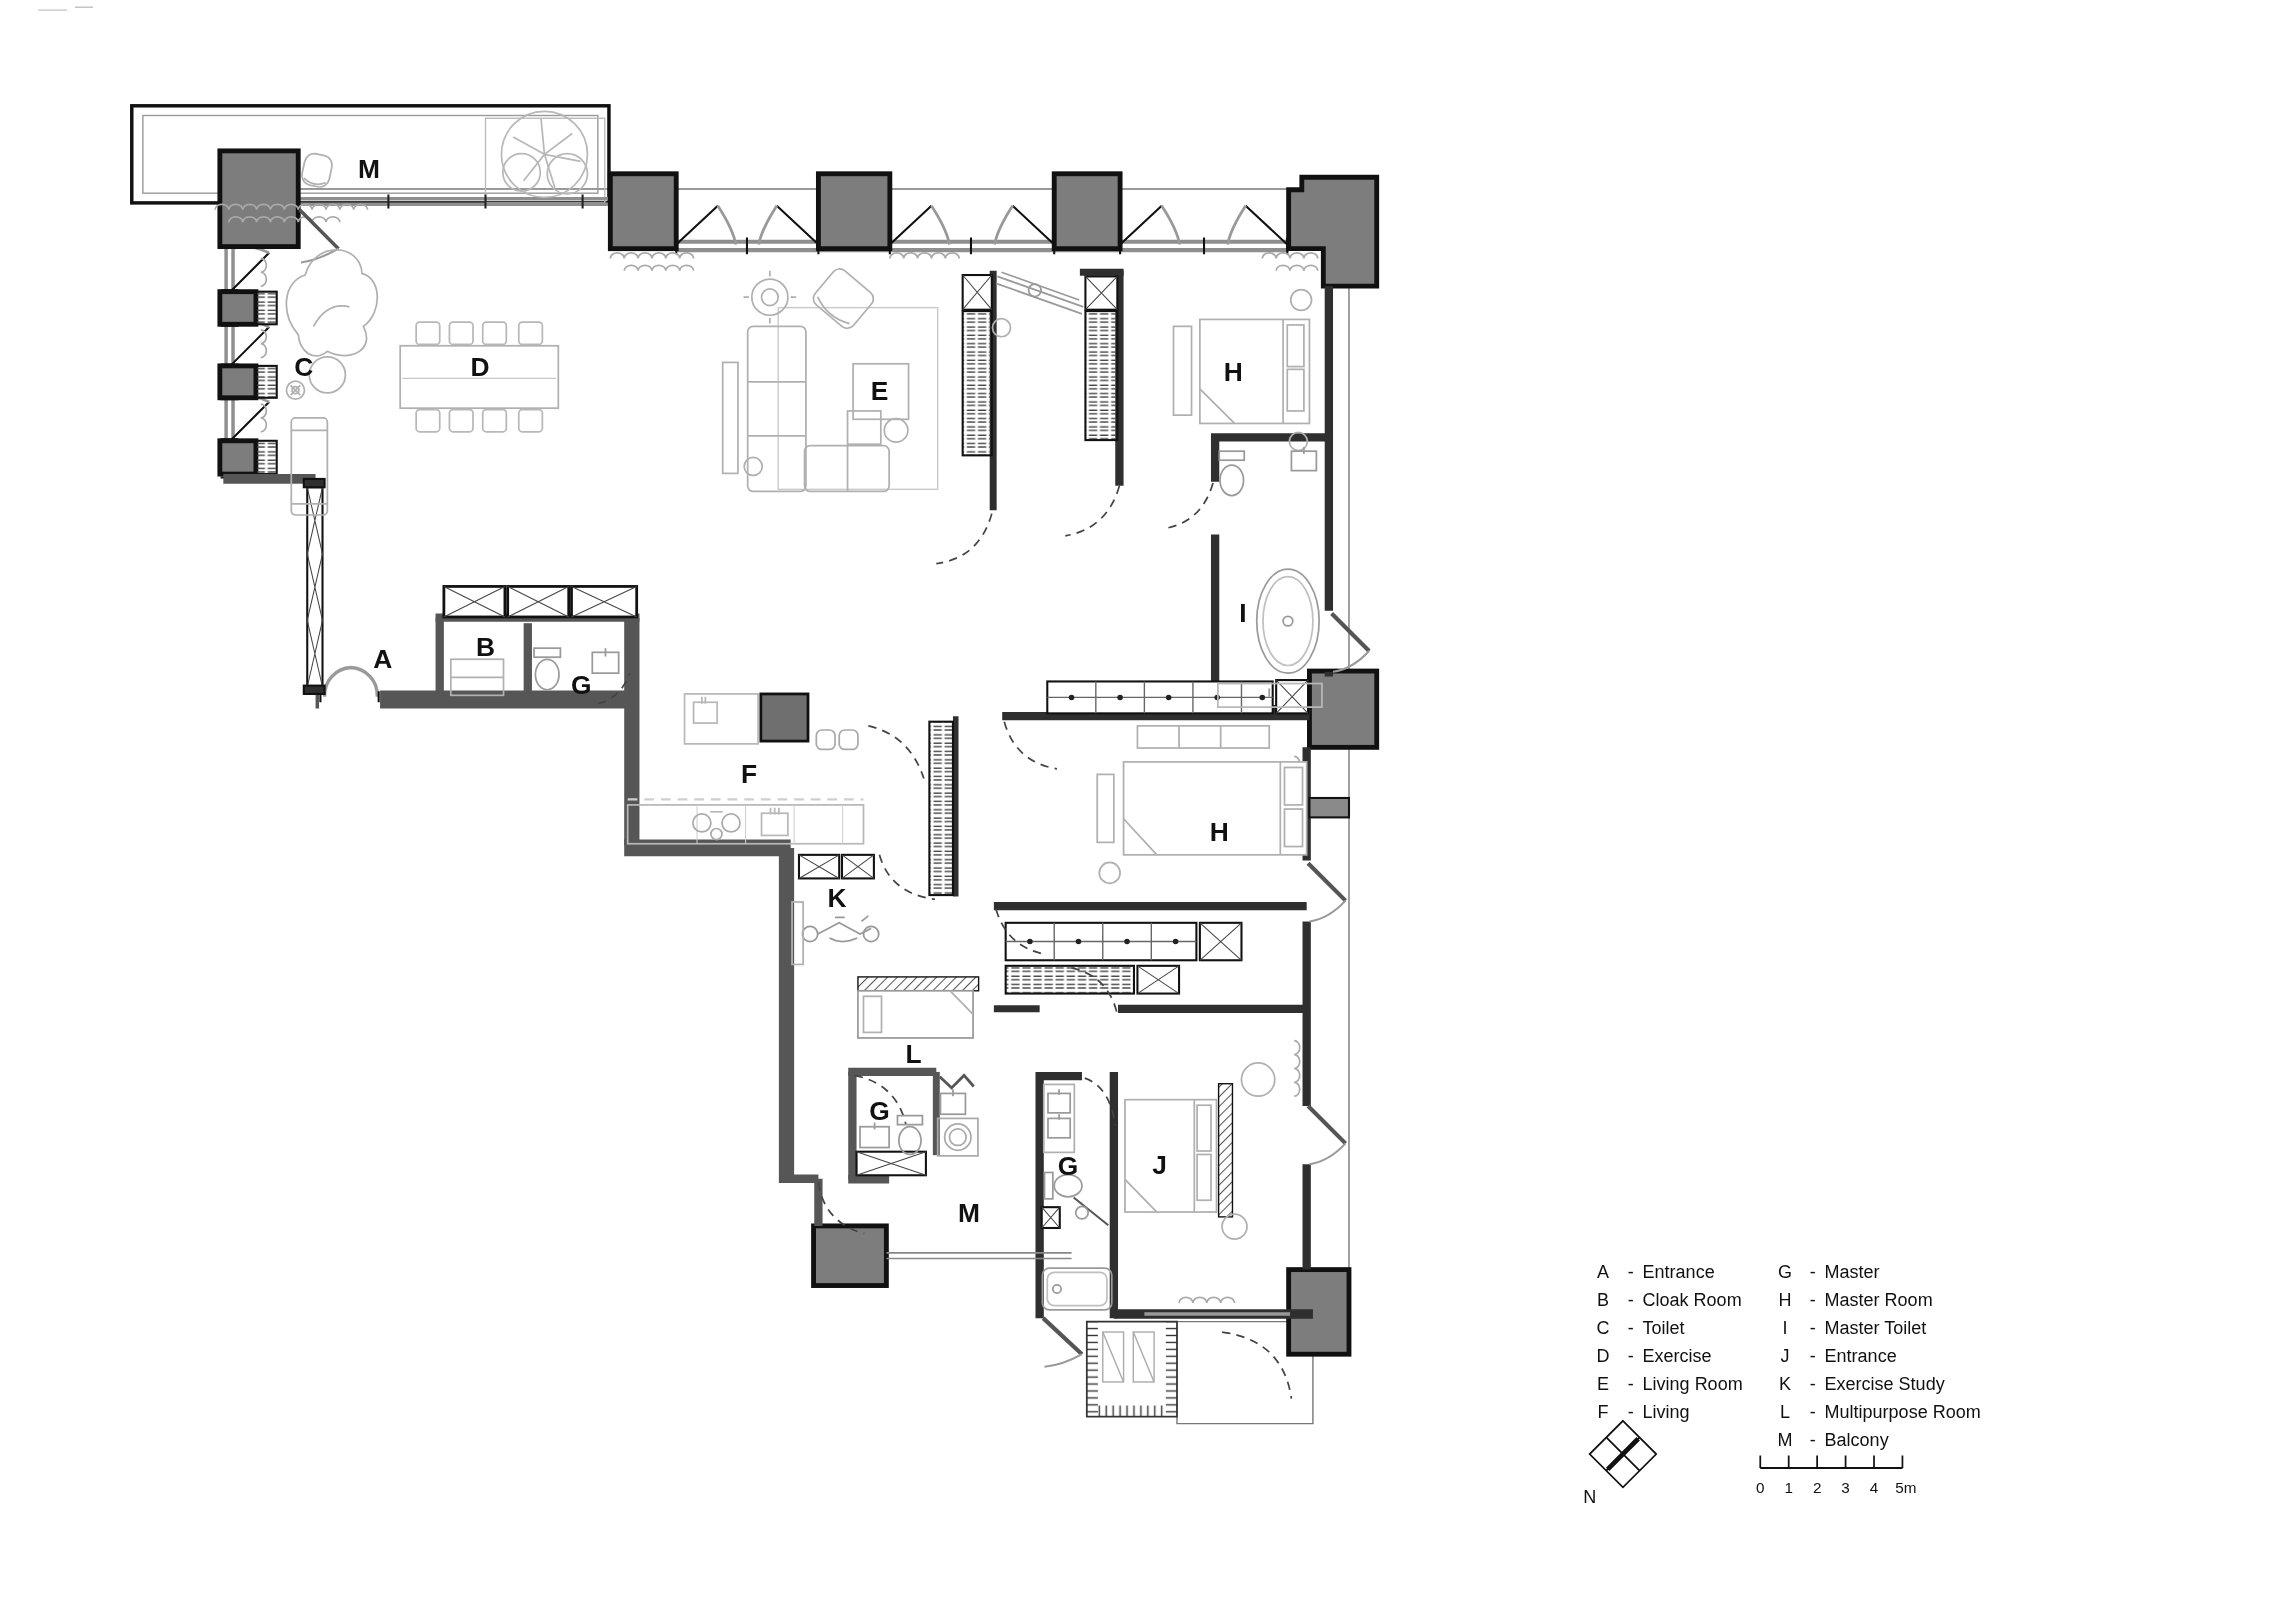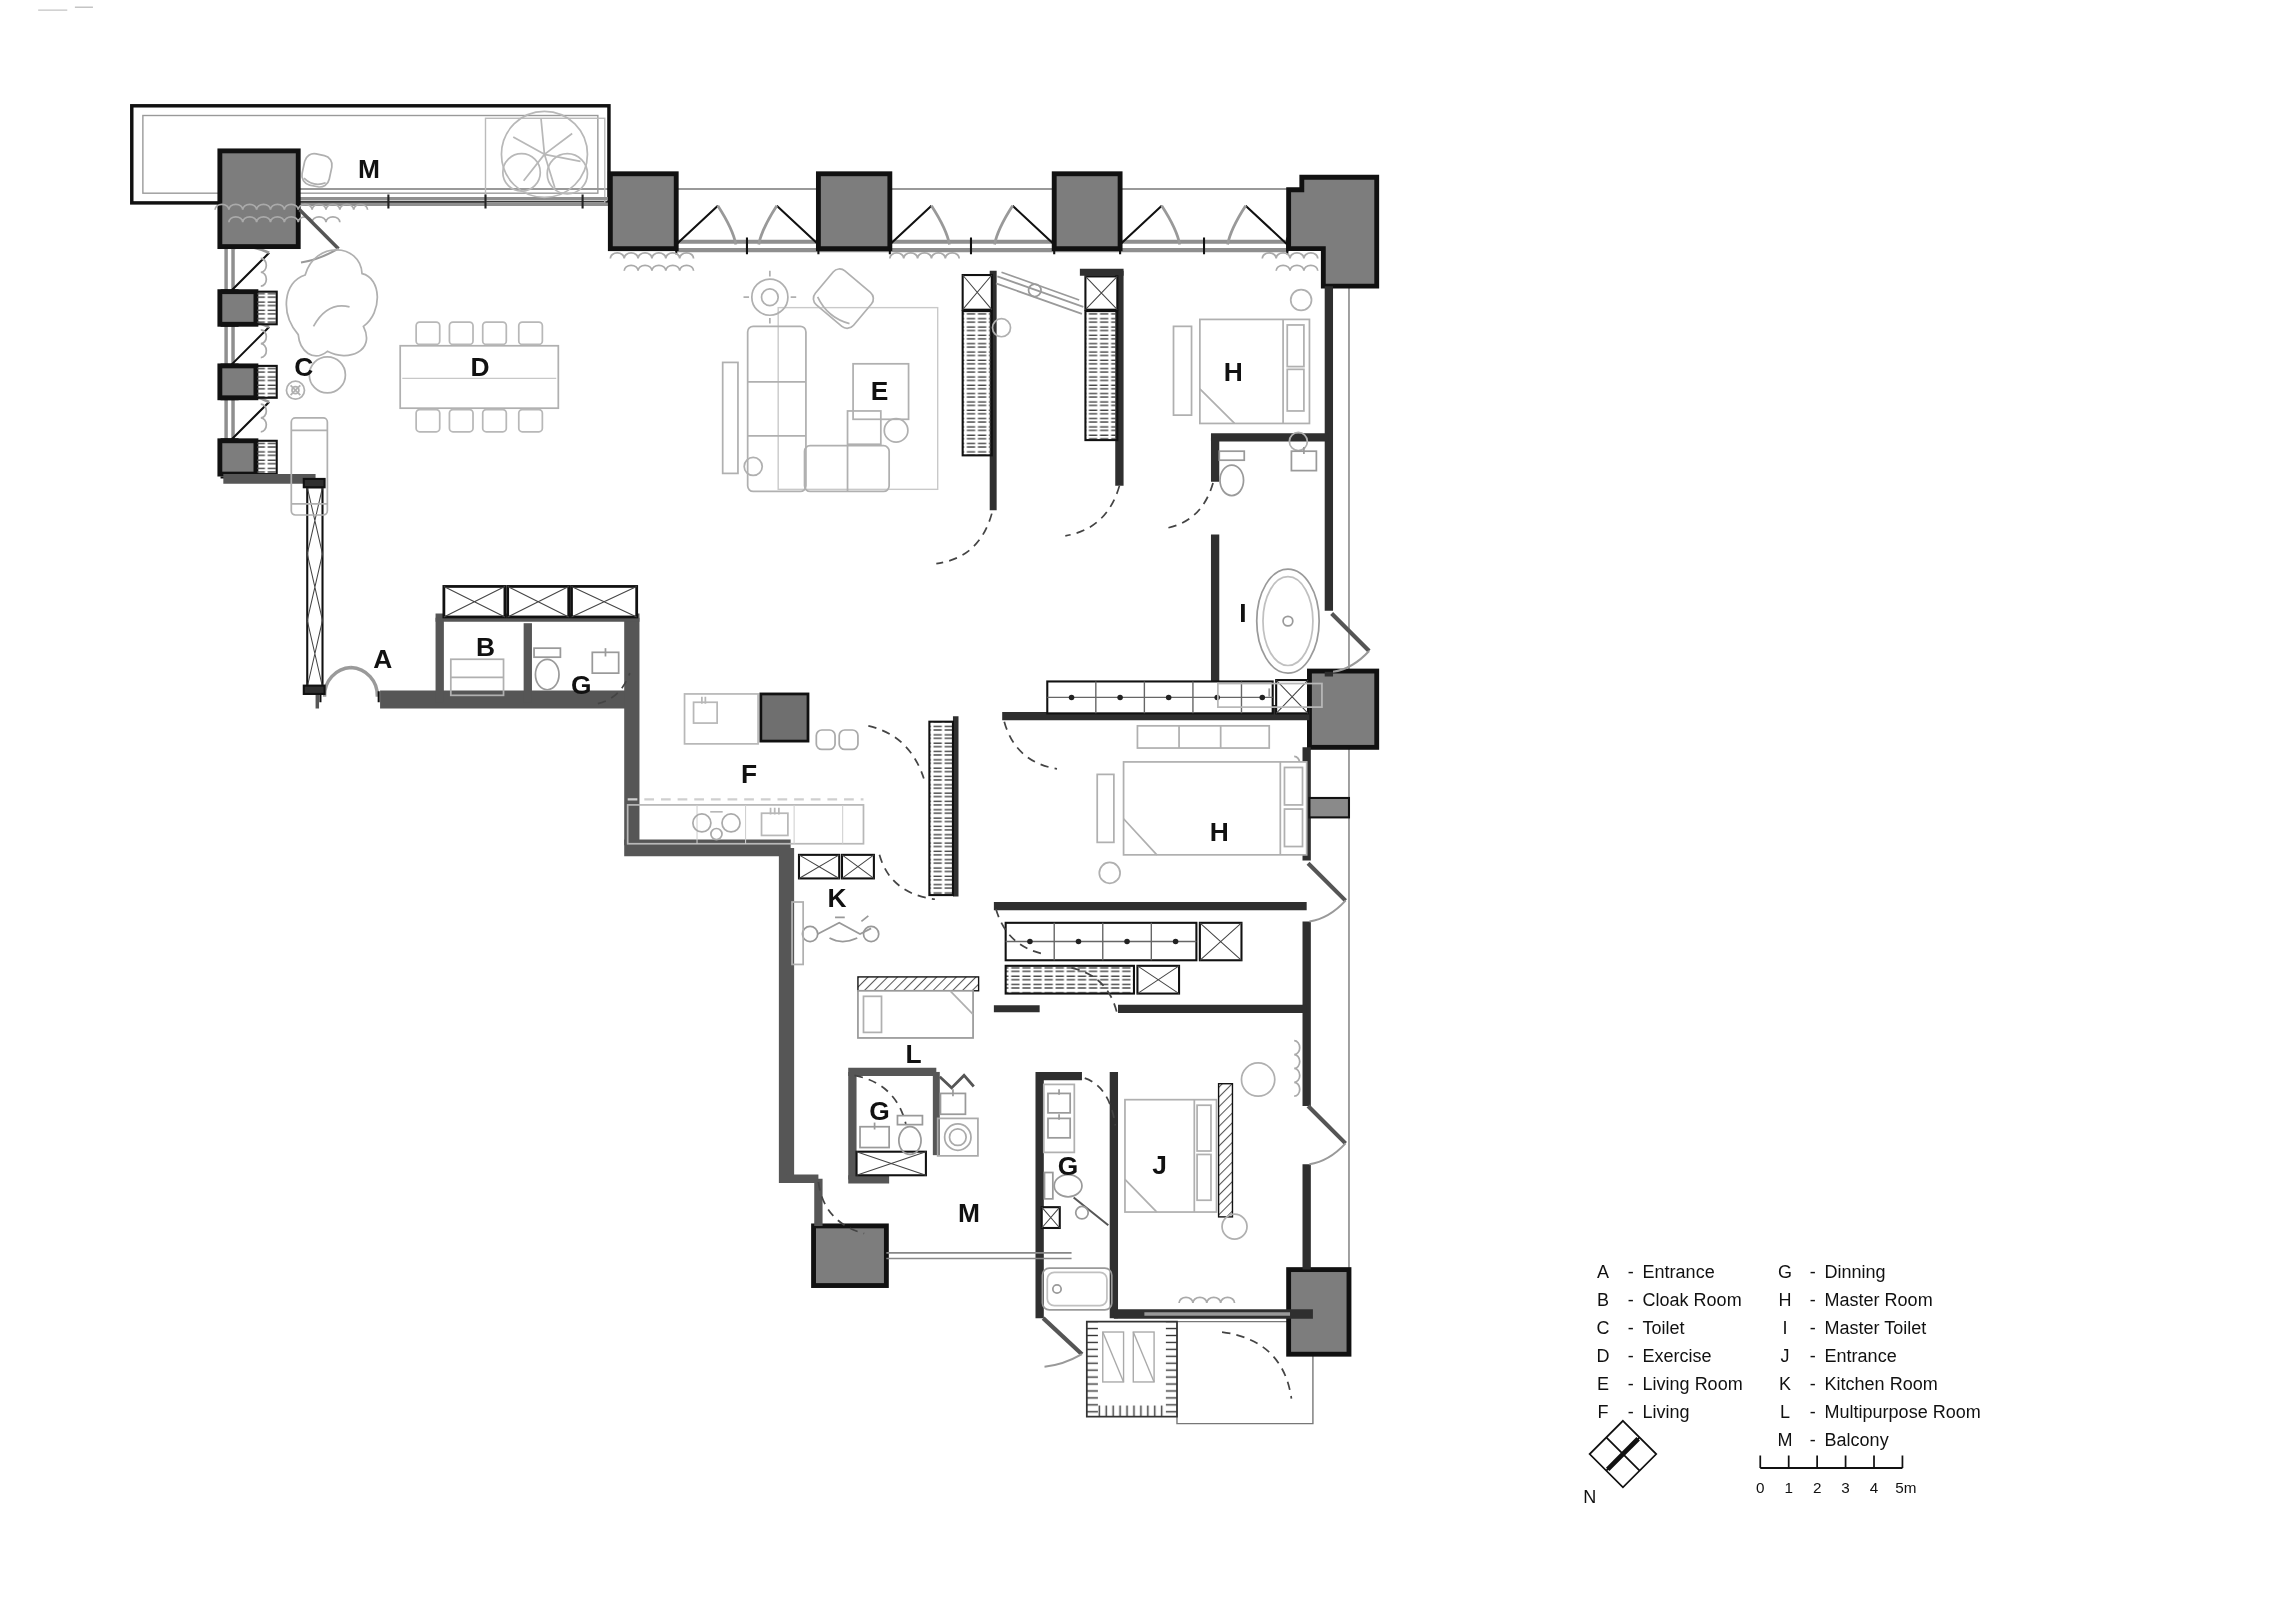--- a/index.html
+++ b/index.html
@@ -564,41 +564,41 @@
     <span class="legend-letter">F</span>
     <span class="legend-dash">-</span>
     <span class="legend-name">Living</span>
   </div>
 </div>
 
 <div class="legend legend-col2">
   <div class="legend-row">
     <span class="legend-letter">G</span>
     <span class="legend-dash">-</span>
-    <span class="legend-name">Dinning</span>
+    <span class="legend-name">Master</span>
   </div>
   <div class="legend-row">
     <span class="legend-letter">H</span>
     <span class="legend-dash">-</span>
     <span class="legend-name">Master Room</span>
   </div>
   <div class="legend-row">
     <span class="legend-letter">I</span>
     <span class="legend-dash">-</span>
     <span class="legend-name">Master Toilet</span>
   </div>
   <div class="legend-row">
     <span class="legend-letter">J</span>
     <span class="legend-dash">-</span>
     <span class="legend-name">Entrance</span>
   </div>
   <div class="legend-row">
     <span class="legend-letter">K</span>
     <span class="legend-dash">-</span>
-    <span class="legend-name">Kitchen Room</span>
+    <span class="legend-name">Exercise Study</span>
   </div>
   <div class="legend-row">
     <span class="legend-letter">L</span>
     <span class="legend-dash">-</span>
     <span class="legend-name">Multipurpose Room</span>
   </div>
   <div class="legend-row">
     <span class="legend-letter">M</span>
     <span class="legend-dash">-</span>
     <span class="legend-name">Balcony</span>

